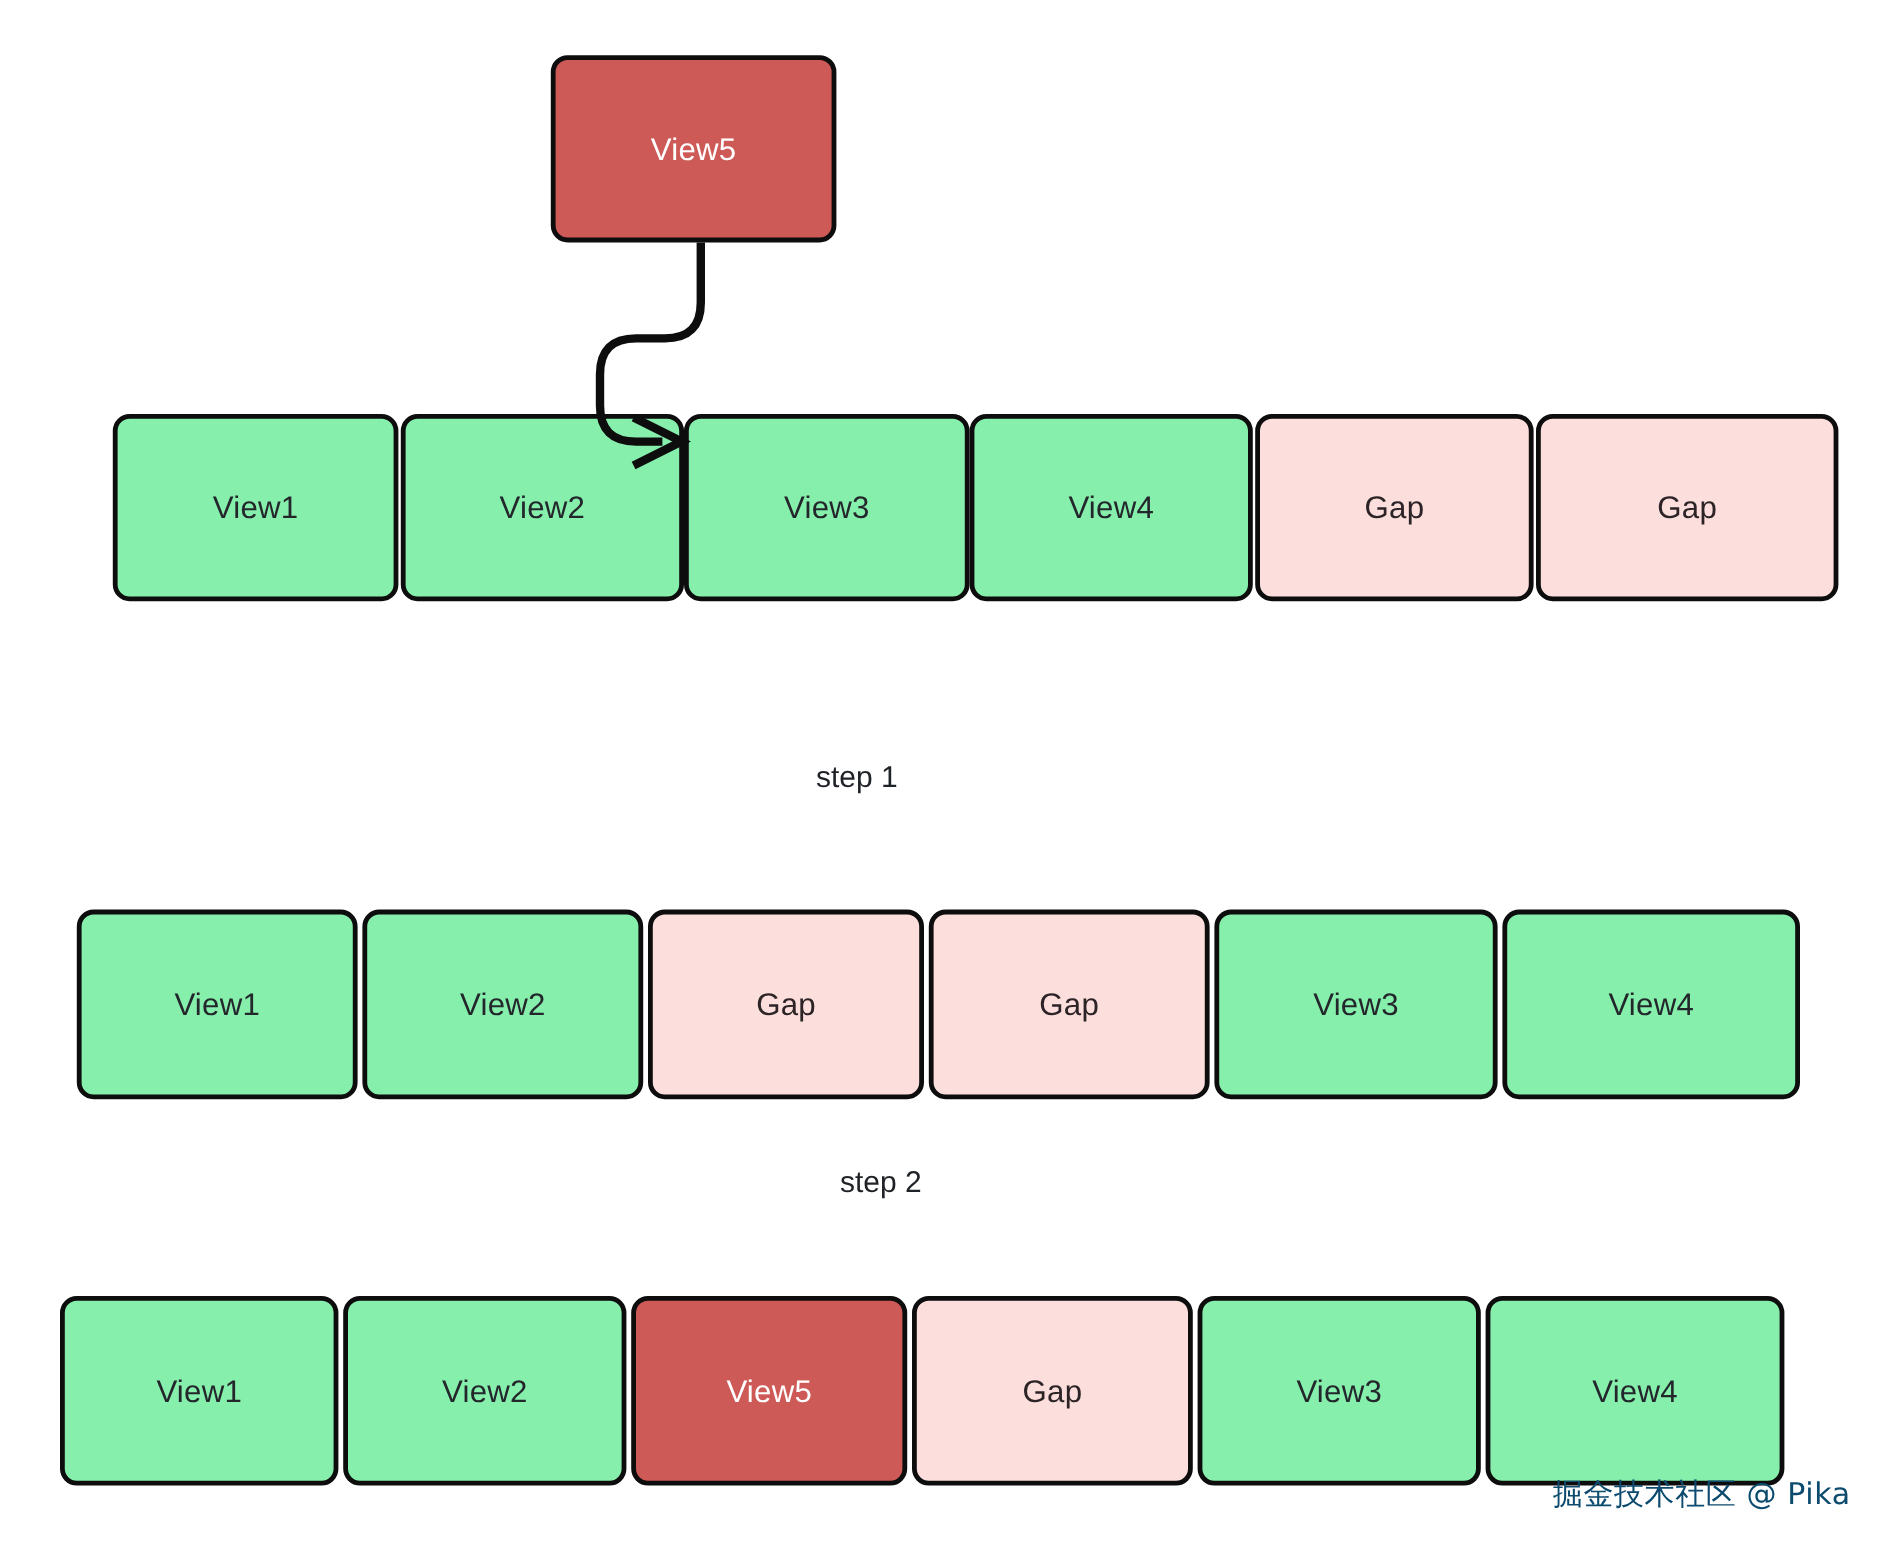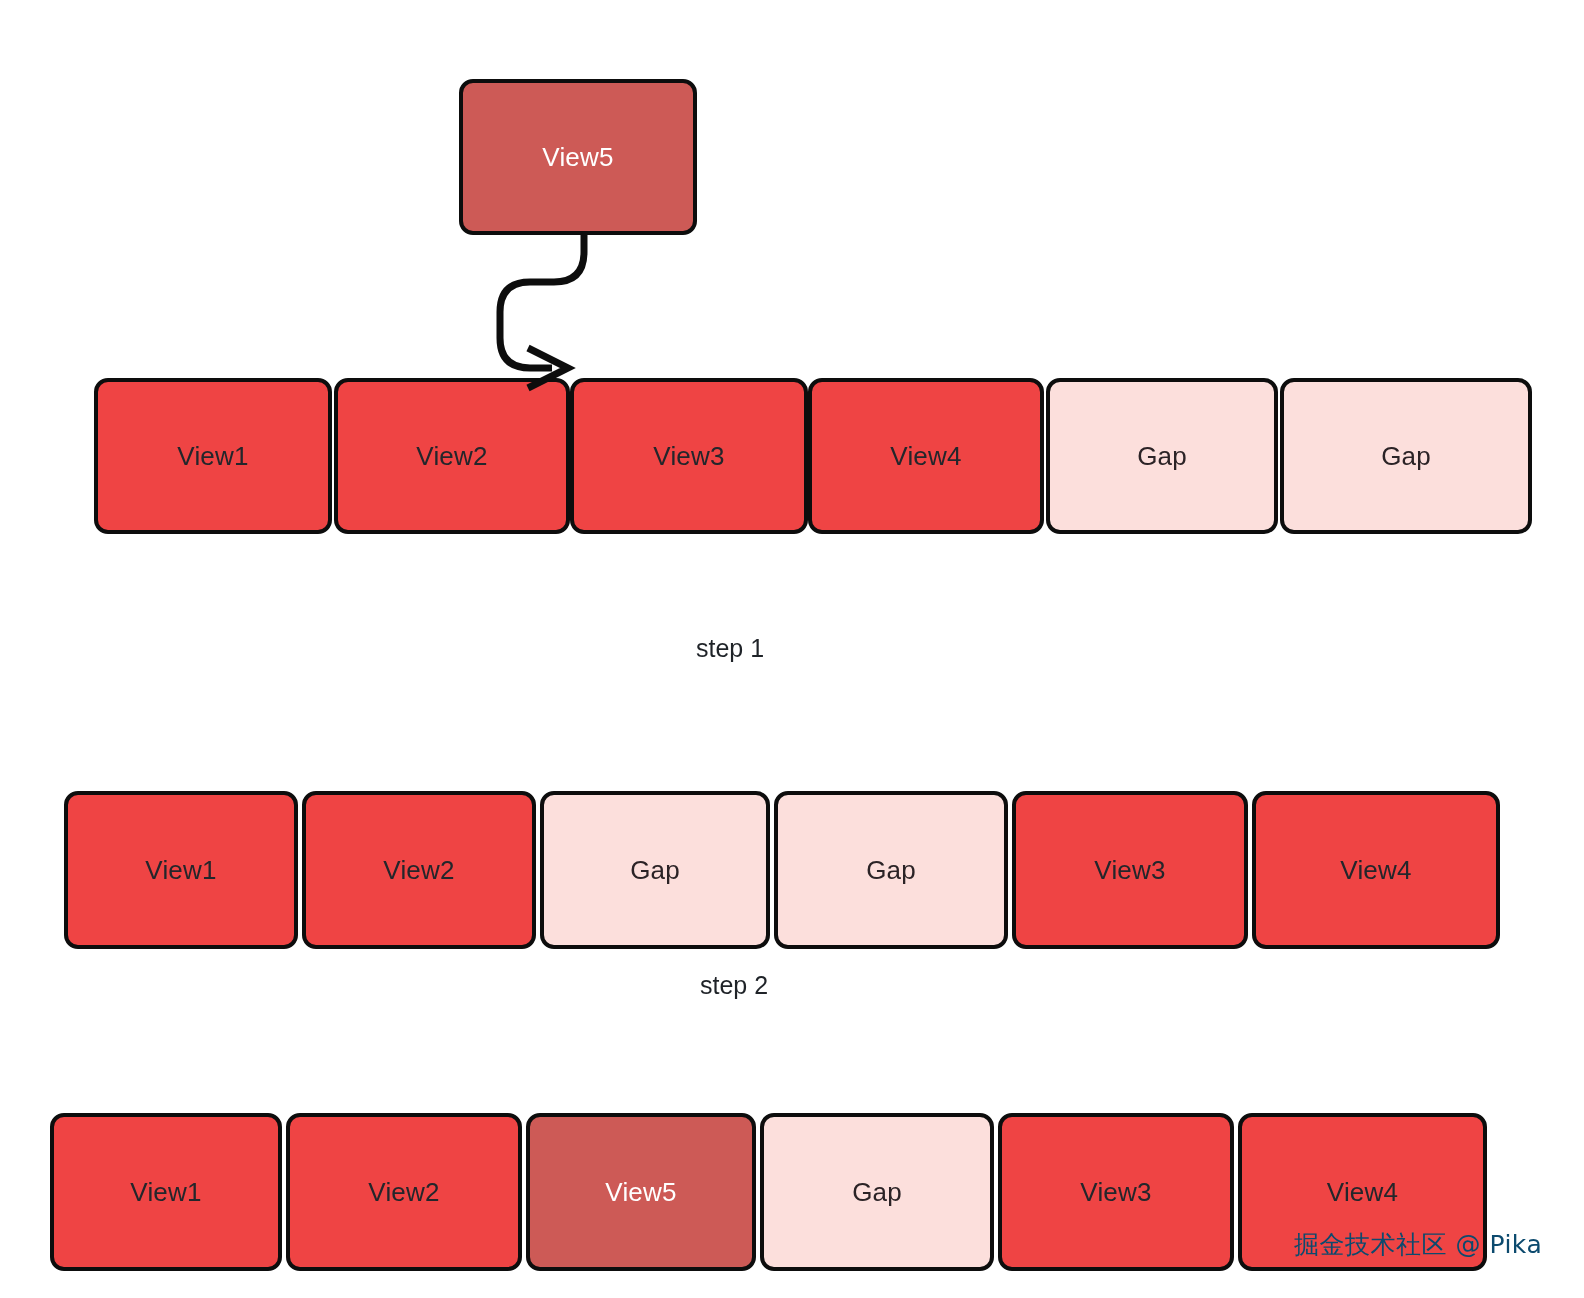--- a/index.html
+++ b/index.html
@@ -26,25 +26,24 @@
   .cell {
     position: absolute;
     box-sizing: border-box;
     border: 4px solid #0d0d0d;
     border-radius: 14px;
     display: flex;
     align-items: center;
     justify-content: center;
     font-size: 26px;
     letter-spacing: 0.2px;
-    margin-top: 33px;
   }
 
   .cell.view {
-    background: #ef4444;
+    background: #86efac;
     color: #23262b;
   }
   .cell.gap {
     background: #fcdfdc;
     color: #2b2326;
     text-align: right;
   }
   .cell.active {
     background: #cd5a56;
     color: #ffffff;
@@ -76,21 +75,21 @@
     pointer-events: none;
   }
 
   .step-label {
     position: absolute;
     font-size: 25px;
     color: #1f2328;
     text-align: center;
     width: 240px;
   }
-  #step-1-label { left: 610px; top: 634px; text-align: center; }
+  #step-1-label { left: 594px; top: 634px; text-align: center; }
   #step-2-label { left: 614px; top: 971px; }
 
   #watermark {
     position: absolute;
     left: 1294px;
     top: 1228px;
     font-size: 25px;
     color: #0c4a6e;
     white-space: nowrap;
     font-family: "DejaVu Sans", "Liberation Sans", sans-serif;

